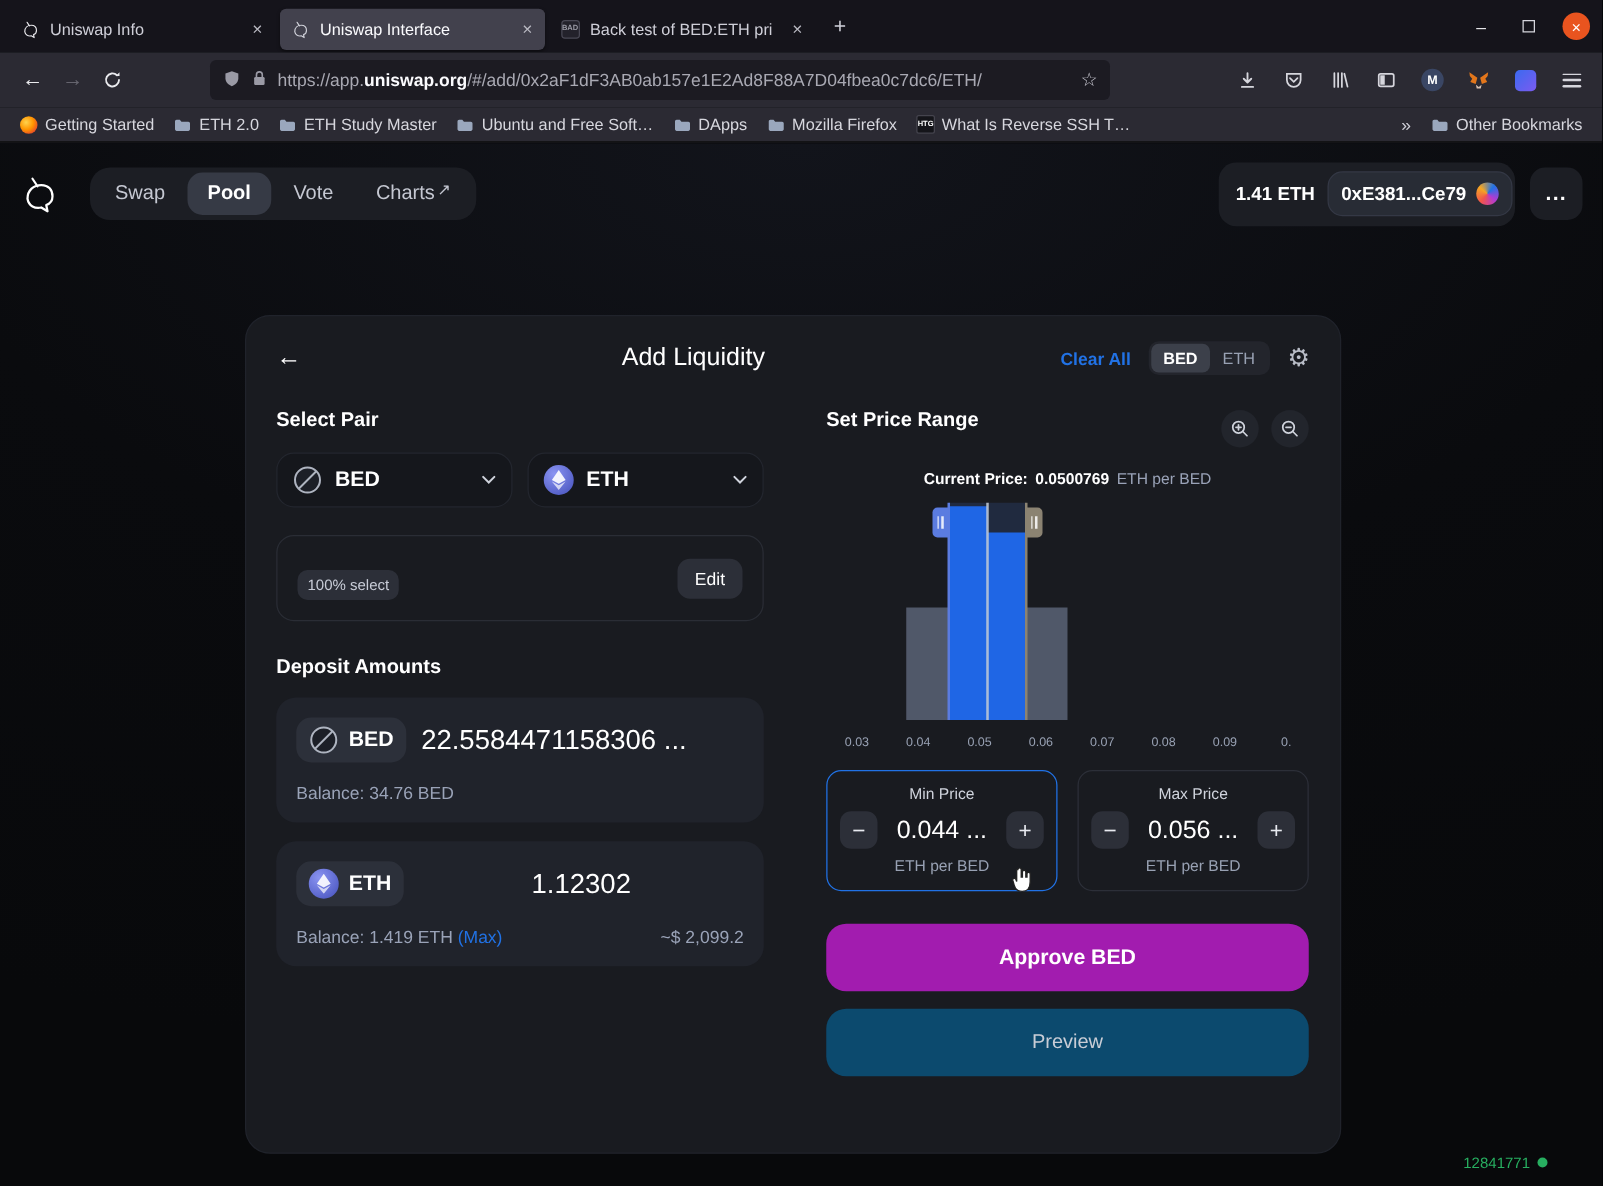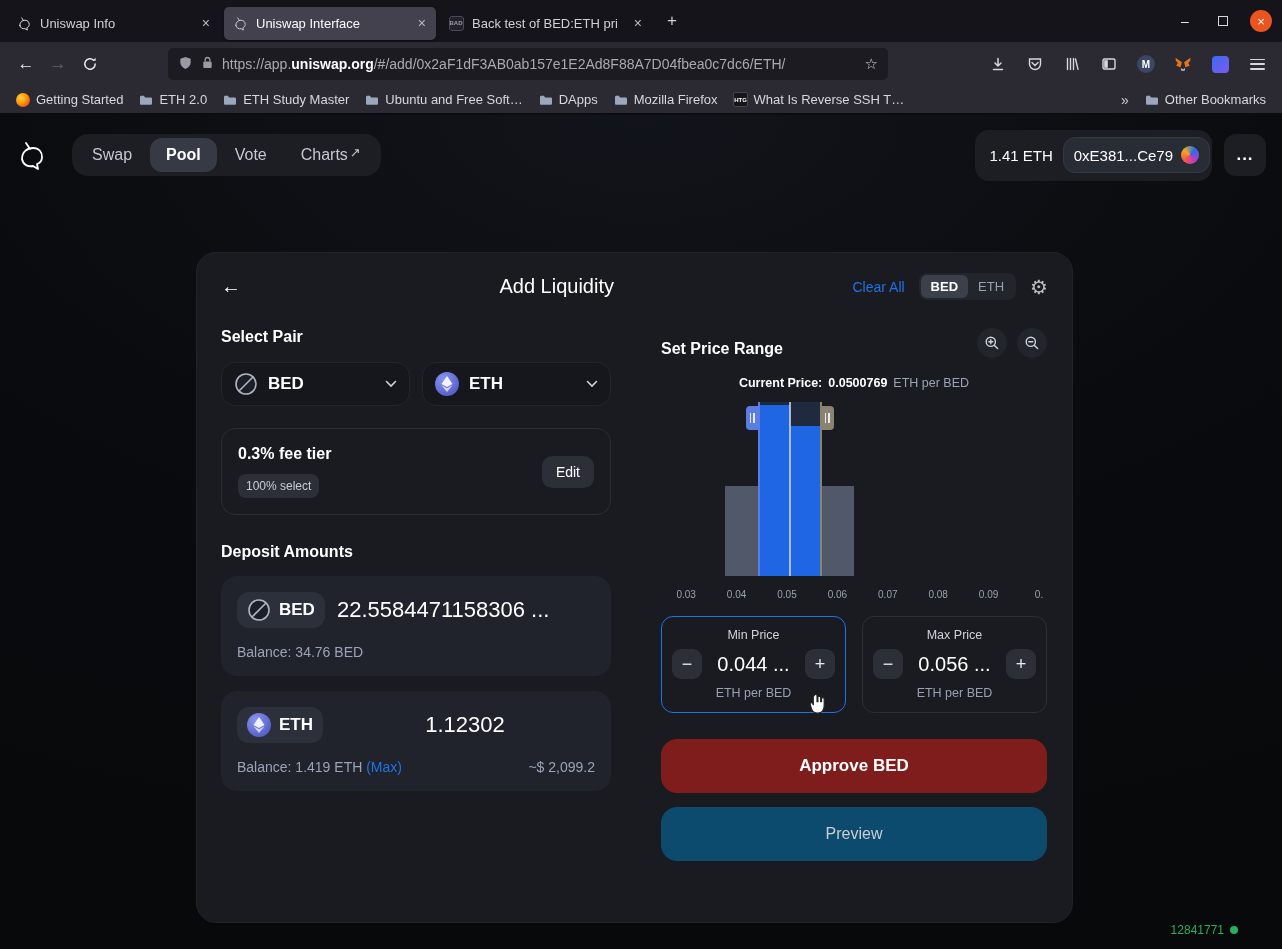--- a/index.html
+++ b/index.html
@@ -51,33 +51,33 @@
   
   .page { position:absolute; top:115px; left:0; right:0; bottom:0; background:radial-gradient(110% 90% at 50% 0%,#12141b 0%,#0a0b0e 50%,#08090b 100%); }
 
   .appbar { position:absolute; top:16px; left:16px; right:16px; height:48px; display:flex; align-items:center; }
   .uni-logo { width:32px; height:32px; }
   .navpills { margin-left:24px; background:#1c1e24; border-radius:16px; padding:4px; display:flex; gap:2px; }
   .navpill { padding:8px 16px; border-radius:12px; font-size:16px; color:#c5c8d2; display:flex; align-items:center; gap:2px; }
   .navpill.active { background:#363a45; color:#fff; font-weight:bold; }
   .navpill .ext { font-size:13px; position:relative; top:-3px; }
   .wallet-cluster { margin-left:auto; display:flex; align-items:center; gap:12px; }
-  .wallet { background:#1c1e24; border-radius:14px; height:51px; display:flex; align-items:center; gap:10px; padding:2px 2px 2px 14px; }
+  .wallet { background:#1c1e24; border-radius:14px; height:51px; display:flex; align-items:center; gap:10px; padding:2px 2px 2px 14px;font-weight:bold; }
   .wallet-balance { color:#fff; font-size:15px; }
   .addr-chip { background:#282c35; border:1px solid #343845; border-radius:12px; height:36px; padding:0 10px; display:flex; align-items:center; gap:8px; color:#fff; font-size:15px; }
   .avatar { width:18px; height:18px; border-radius:50%; background:conic-gradient(from 40deg,#2172e5,#b33ad1,#f3554a,#f5a623,#2172e5); }
   .more-btn { background:#1c1e24; border-radius:12px; width:42px; height:42px; color:#fff; font-size:17px; font-weight:bold; letter-spacing:1px; display:flex; align-items:center; justify-content:center; }
 
   
   .card { position:absolute; left:196px; top:137px; width:877px; height:671px; background:#191b20; border:1px solid #20232b; border-radius:20px; }
   .card-head { padding:20px 24px 0; display:grid; grid-template-columns:40px 1fr auto; align-items:center; }
   .back-arrow { color:#fff; font-size:20px; }
   .card-title { text-align:center; color:#fff; font-size:20px; font-weight:500; }
   .head-right { display:flex; align-items:center; gap:14px; }
-  .clear-all { color:#2172e5; font-size:14px; font-weight:normal; }
+  .clear-all { color:#2172e5; font-size:14px; font-weight:bold; }
   .pair-toggle { background:#23252c; border-radius:8px; padding:2px; display:flex; font-size:13px; }
   .pt-seg { padding:4px 10px; border-radius:6px; color:#98a1b3; }
   .pt-seg.on { background:#3c404a; color:#fff; font-weight:bold; }
   .gear { color:#b9bdc7; font-size:20px; line-height:1; }
 
   .card-body { display:flex; gap:50px; padding:28px 25px 0 24px; }
   .col-l { width:390px; flex:none; }
   .col-r { flex:1; }
   .sec-h { color:#fff; font-size:16px; font-weight:bold; }
 
@@ -97,54 +97,54 @@
 
   .dep-h { margin-top:28px; }
   .dep-card { margin-top:15px; background:#20232b; border-radius:16px; padding:16px; }
   .dep-row1 { display:flex; align-items:center; gap:12px; }
   .chip { background:#2c303a; border-radius:12px; padding:6px 10px; display:flex; align-items:center; gap:8px; color:#fff; font-size:17px; font-weight:bold; flex:none; }
   .amount { flex:1; color:#fff; font-size:22px; white-space:nowrap; overflow:hidden; }
   .amount.right { text-align:center; }
   .dep-row2 { margin-top:16px; display:flex; justify-content:space-between; font-size:14px; color:#9aa3b8; }
   .max-link { color:#2172e5; }
 
-  .range-head { display:flex; align-items:flex-end; }
+  .range-head { display:flex; align-items:flex-start; }
   .zoom-btns { margin-left:auto; display:flex; gap:10px; }
   .zoom-btn { width:30px; height:30px; border-radius:50%; background:#22252c; display:flex; align-items:center; justify-content:center; }
   .cur-price { margin-top:18px; display:flex; justify-content:center; align-items:baseline; gap:6px; font-size:12.5px; }
   .cp-label, .cp-value { color:#fff; font-weight:bold; }
   .cp-unit { color:#9aa3b8; }
 
   .chart { position:relative; margin-top:12px; height:198px; overflow:hidden; }
   .plot { position:absolute; left:0; right:0; top:0; bottom:24px; }
   .bar { position:absolute; bottom:0; background:#5b6377; opacity:.85; }
   .bar.in-range { background:#1f66e5; opacity:1; }
   .sel-band { position:absolute; top:0; bottom:0; background:rgba(76,125,229,.16); }
   .cp-line { position:absolute; top:0; bottom:0; width:2px; margin-left:-1px; background:#c6ccd8; opacity:.85; }
   .handle-line { position:absolute; top:0; bottom:0; width:2px; margin-left:-1px; }
   .handle-line.west { background:#5b7ce0; }
   .handle-line.east { background:#8b8372; }
   .handle-flag { position:absolute; top:4px; width:13px; height:24px; display:flex; align-items:center; justify-content:center; gap:2px; }
   .handle-flag.west { background:#5b7ce0; border-radius:4px 0 0 4px; transform:translateX(-100%); }
   .handle-flag.east { background:#8b8372; border-radius:0 4px 4px 0; }
   .handle-flag i { width:1.5px; height:10px; background:rgba(255,255,255,.85); }
-  .axis { position:absolute; left:0; right:8px; bottom:0; height:16px; font-size:10px; color:#98a1b3; }
+  .axis { position:absolute; left:0; right:18px; bottom:0; height:16px; font-size:10px; color:#98a1b3; }
   .axis span { position:absolute; bottom:0; transform:translateX(-50%); }
 
   .minmax { margin-top:16px; display:flex; gap:16px;border-radius:19px; }
   .price-box { flex:1; border-radius:12px; padding:11px 10px 12px; text-align:center; background:#191b20; border:1px solid #2c2f38; }
   .price-box.focused { border:1.5px solid #2172e5; }
   .pb-label { font-size:12.5px; color:#cfd3dc; }
   .pb-mid { margin-top:7px; display:flex; align-items:center; justify-content:space-between; }
   .step-btn { width:30px; height:30px; border-radius:9px; background:#2c2f38; color:#e8eaf0; font-size:18px; display:flex; align-items:center; justify-content:center; }
   .pb-value { color:#fff; font-size:20px; white-space:nowrap; }
   .pb-unit { margin-top:7px; font-size:12.5px; color:#98a1b3; }
 
   .btn { margin-top:26px; height:54px; border-radius:16px; display:flex; align-items:center; justify-content:center; font-size:17px; font-weight:bold; }
-  .btn.approve { background:#7f1d1d; color:#fff; }
+  .btn.approve { background:#a21caf; color:#fff; }
   .btn.preview { margin-top:14px; background:#0c4a6e; color:#c9cdd6; font-weight:normal; font-size:16px; }
 
   .blocknum { position:absolute; right:44px; bottom:12px; display:flex; align-items:center; gap:6px; color:#27ae60; font-size:12px; }
   .blocknum .dot { width:8px; height:8px; border-radius:50%; background:#27ae60; }
 
   .cursor { position:absolute; left:806px; top:576px; z-index:50; pointer-events:none; }
 </style>
 </head>
 <body>
 
@@ -400,21 +400,20 @@
               <span class="chev">
                   <svg width="12" height="8" viewBox="0 0 12 8">
                     <path d="M1.5 1.5L6 6l4.5-4.5" fill="none" stroke="#cfd3dc" stroke-width="1.6" stroke-linecap="round"></path>
                   </svg>
                 </span>
             </div>
           </div>
 
           <div class="fee-box">
             <div class="fee-left">
-              <div class="fee-title">0.3% fee tier</div>
               <div class="fee-badge">100% select</div>
             </div>
             <div class="edit-btn">Edit</div>
           </div>
 
           <div class="sec-h dep-h">Deposit Amounts</div>
 
           <div class="dep-card">
             <div class="dep-row1">
               <span class="chip">

